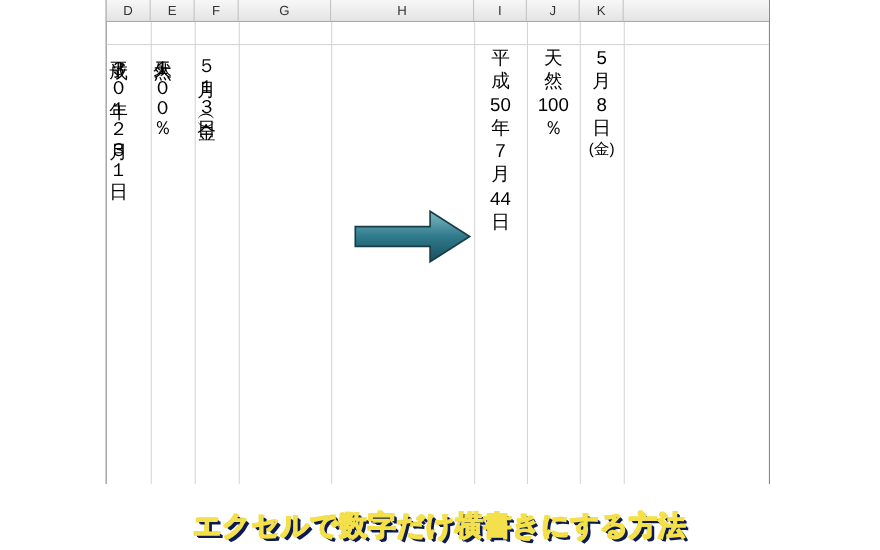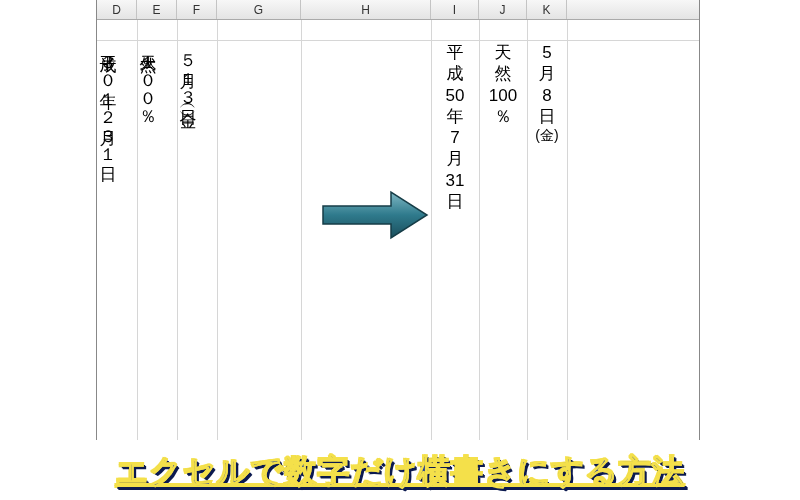--- a/index.html
+++ b/index.html
@@ -76,32 +76,31 @@
       left: 224px;
       top: 168px;
       width: 110px;
       height: 54px;
     }
     .caption {
       position: absolute;
       left: 0; right: 0;
       bottom: 6px;
       text-align: center;
-      font-size: 32px;
+      font-size: 25px;
       font-weight: 900;
       color: #1b3a9a;
       -webkit-text-stroke: 1.2px #f4e04a;
       text-shadow:
         2px 2px 0 #0c1a50,
         3px 3px 0 #0c1a50,
         -1px -1px 0 #f4e04a,
         1px -1px 0 #f4e04a,
         -1px 1px 0 #f4e04a;
       letter-spacing: 1px;
-      text-decoration: underline;
     }
   </style>
 </head>
 <body>
 
 <div class="frame">
   <div class="col-headers">
       <div class="col-header" style="width: 40px;">D</div>
       <div class="col-header" style="width: 40px;">E</div>
       <div class="col-header" style="width: 40px;">F</div>
@@ -128,21 +127,21 @@
     </div>
 
     <div class="cell" style="left:334px;width:48px;">
       <div class="stack" id="stack-i">
           <span>平</span>
           <span>成</span>
           <span>50</span>
           <span>年</span>
           <span>7</span>
           <span>月</span>
-          <span>31</span>
+          <span>44</span>
           <span>日</span>
         </div>
     </div>
 
     <div class="cell" style="left:382px;width:48px;">
       <div class="stack" id="stack-j">
           <span>天</span>
           <span>然</span>
           <span>100</span>
           <span>％</span>

